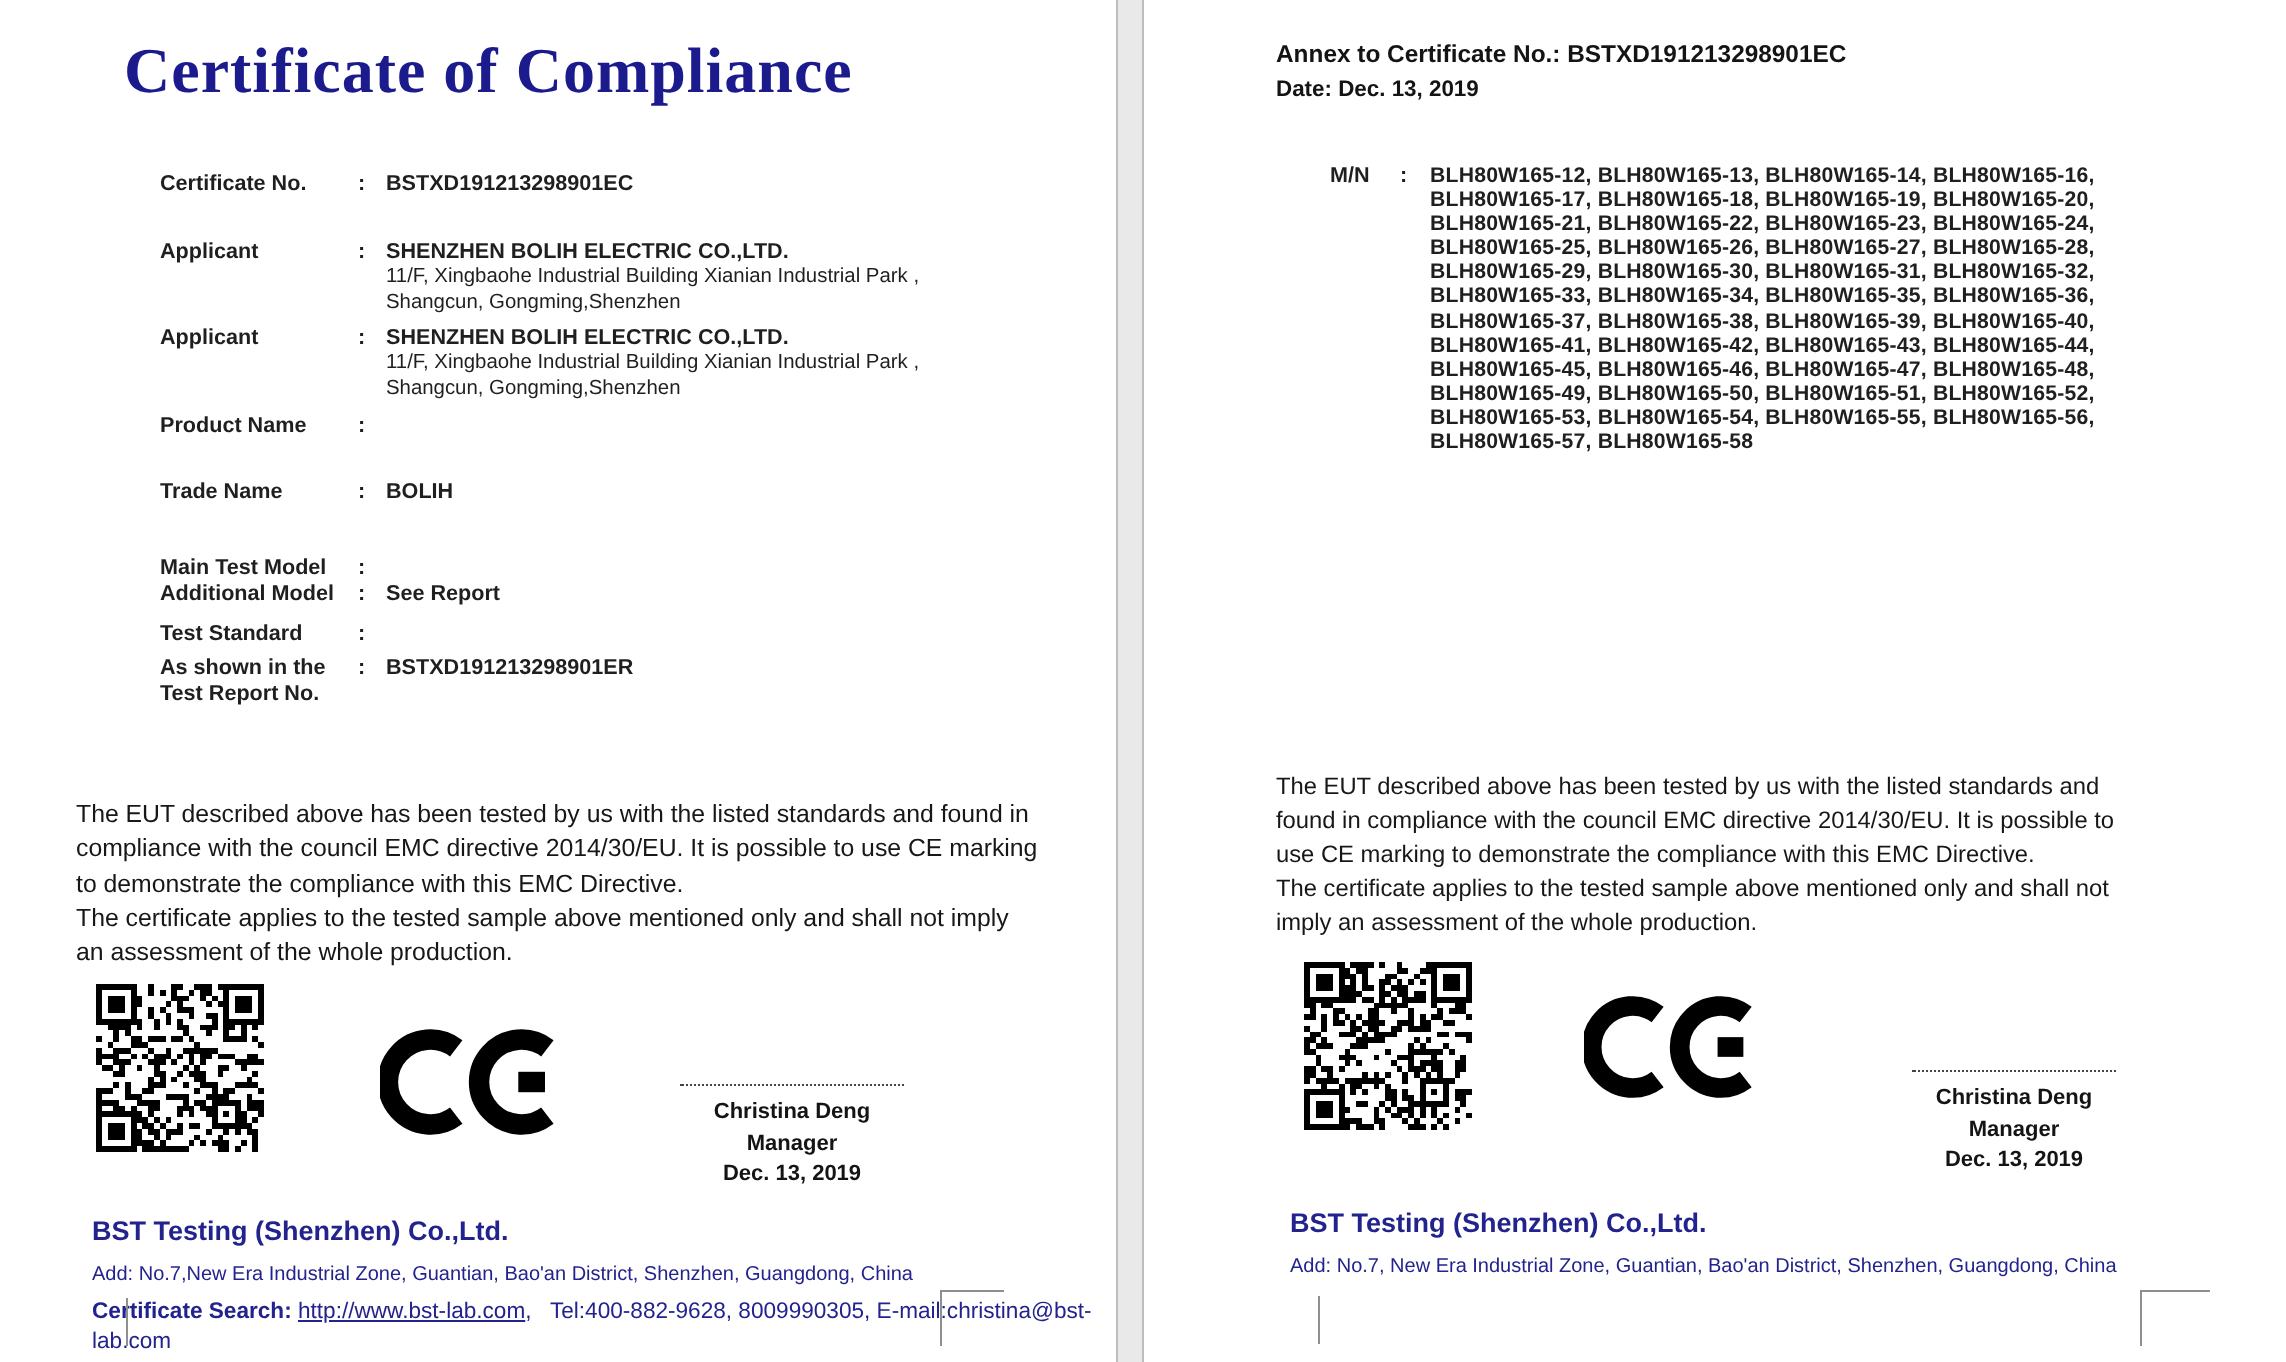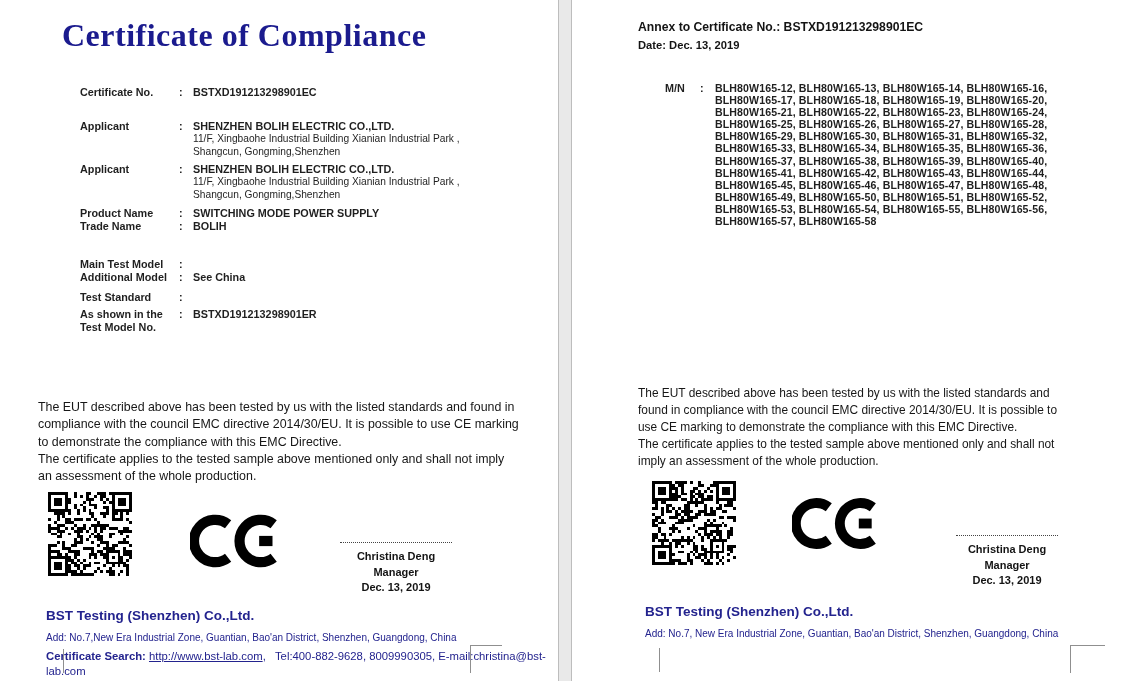--- a/index.html
+++ b/index.html
@@ -15,21 +15,21 @@
   .page-left  { left:0;     width:558px; }
   .page-right { left:572px; width:633px; }
 
   
   .doc-title { position:absolute; left:62px; top:17px;
                font-family:"Liberation Serif", serif; font-weight:bold; font-size:32px;
                letter-spacing:0.5px; color:#1b1b8e; }
 
   .fields { position:absolute; left:80px; top:86px; width:440px; }
   .frow { display:flex; align-items:flex-start; }
-  .r1{margin-top:21px}.r2{margin-top:5px}.r3{margin-top:6px}.r4{margin-top:0}
+  .r1{margin-top:21px}.r2{margin-top:5px}.r3{margin-top:6px}.r4{margin-top:20px}
   .r5{margin-top:25px}.r6{}.r7{margin-top:7px}.r8{margin-top:4px}
   .flabel { width:99px; font-weight:bold; font-size:10.8px; line-height:13px; white-space:pre-line; }
   .fcolon { width:14px; font-weight:bold; font-size:10.8px; line-height:13px; }
   .fval   { flex:1; }
   .vbold  { display:block; font-weight:bold; font-size:10.8px; line-height:13px; white-space:pre-line; }
   .vextra { display:block; font-size:10.2px; line-height:12.5px; white-space:pre-line; }
 
   .statement { position:absolute; font-size:12.4px; line-height:17.3px; white-space:pre-line; color:#171717; }
   .statement-left { left:38px; top:399px; width:482px; }
   .statement-right { left:66px; top:385px; width:428px; font-size:11.9px; line-height:16.9px; }
@@ -98,49 +98,46 @@
         <div class="fcolon">:</div>
         <div class="fval">
             <span class="vbold">SHENZHEN BOLIH ELECTRIC CO.,LTD.</span>
             <span class="vextra">11/F, Xingbaohe Industrial Building Xianian Industrial Park ,
 Shangcun, Gongming,Shenzhen</span>
           </div>
       </div>
       <div class="frow r3">
         <div class="flabel">Product Name</div>
         <div class="fcolon">:</div>
-        <div class="fval">
-            <span class="vbold">SWITCHING MODE POWER SUPPLY</span>
-          </div>
       </div>
       <div class="frow r4">
         <div class="flabel">Trade Name</div>
         <div class="fcolon">:</div>
         <div class="fval">
             <span class="vbold">BOLIH</span>
           </div>
       </div>
       <div class="frow r5">
         <div class="flabel">Main Test Model</div>
         <div class="fcolon">:</div>
       </div>
       <div class="frow r6">
         <div class="flabel">Additional Model</div>
         <div class="fcolon">:</div>
         <div class="fval">
-            <span class="vbold">See China</span>
+            <span class="vbold">See Report</span>
           </div>
       </div>
       <div class="frow r7">
         <div class="flabel">Test Standard</div>
         <div class="fcolon">:</div>
       </div>
       <div class="frow r8">
         <div class="flabel">As shown in the
-Test Model No.</div>
+Test Report No.</div>
         <div class="fcolon">:</div>
         <div class="fval">
             <span class="vbold">BSTXD191213298901ER</span>
           </div>
       </div>
     </div>
 
     <div class="statement statement-left">The EUT described above has been tested by us with the listed standards and found in compliance with the council EMC directive 2014/30/EU. It is possible to use CE marking to demonstrate the compliance with this EMC Directive.
 The certificate applies to the tested sample above mentioned only and shall not imply an assessment of the whole production.</div>
 

